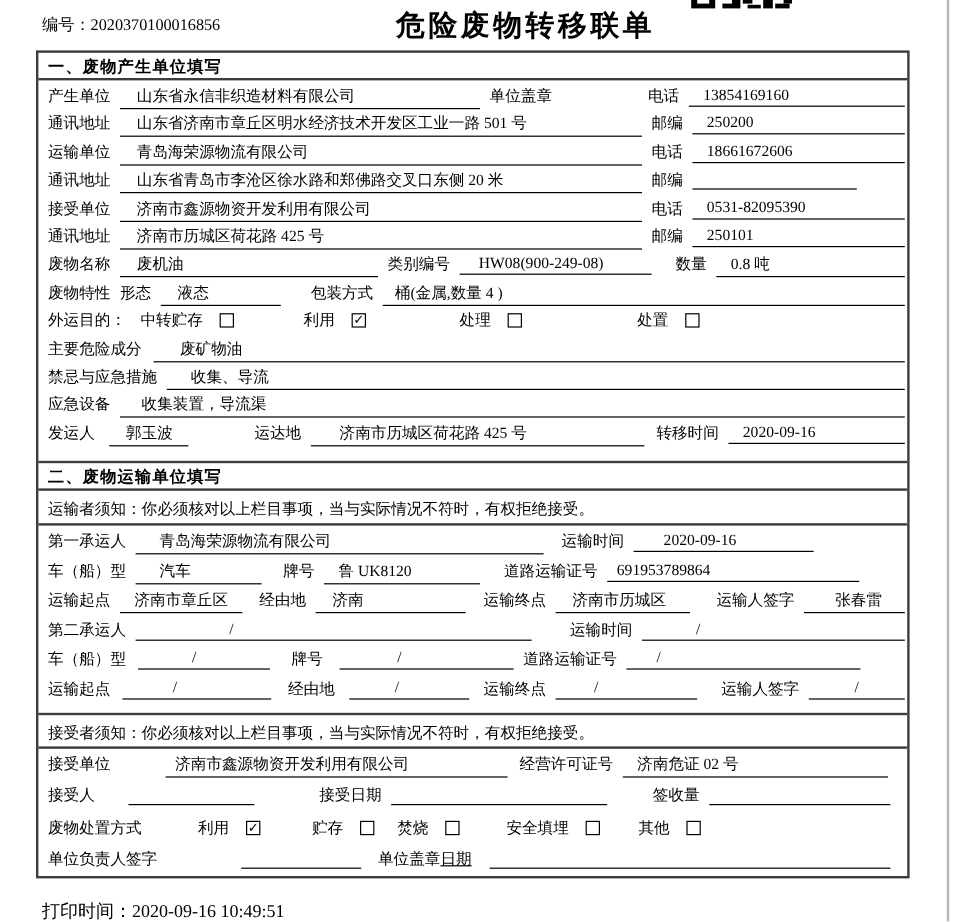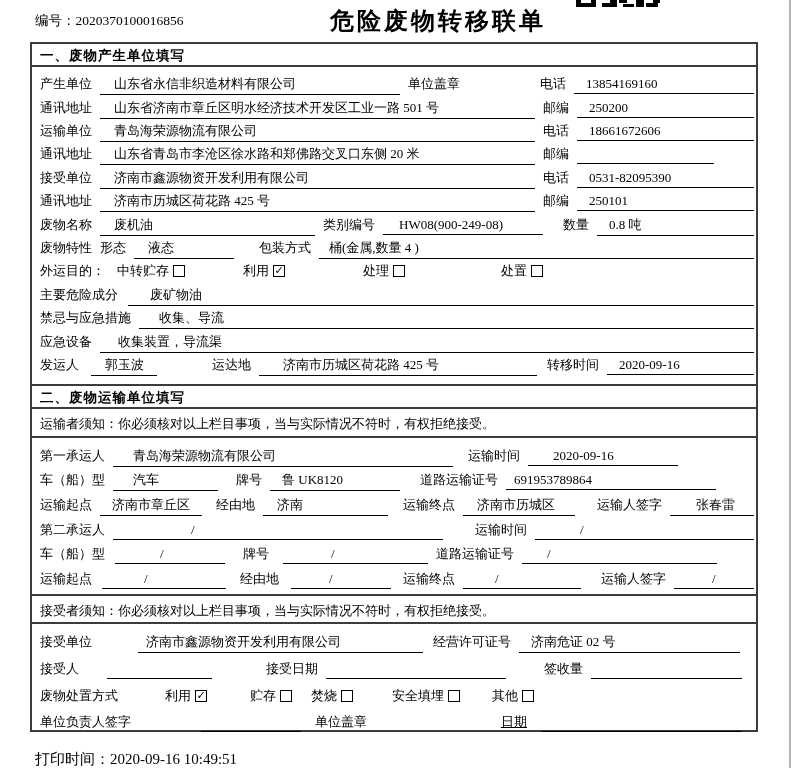--- a/index.html
+++ b/index.html
@@ -27,29 +27,29 @@
 
   
   .form-box { position:absolute; left:30px; top:42px; width:728px; border:2px solid #3c3c3c; background:#fff; }
   .sec-head { height:23px; border-bottom:2px solid #3c3c3c; font-weight:bold;
               font-size:13.5px; padding:3px 0 0 8px; letter-spacing:1px; }
   .sec2, .sec3 { border-top:2px solid #3c3c3c; }
   .notice { height:29px; border-bottom:2px solid #3c3c3c; padding:6px 0 0 8px; }
   .rows1 { padding-bottom:13px; }
   .rows2 { padding-bottom:8px; }
 
-  .row { display:flex; align-items:center; padding:16px 2px 3px 8px; }
+  .row { display:flex; align-items:flex-start; padding:4px 2px 3px 8px; }
   .r1 { height:23.4px; }
   .r2 { height:24.6px; }
   .r3 { height:26.6px; }
   .lab { flex:none; white-space:pre; padding-bottom:2px; }
   .u { flex:none; white-space:pre; border-bottom:1.4px solid #000; padding-bottom:1px; min-height:17px; }
   .grow { flex:1 1 auto; }
 
-  .ck { display:flex; align-items:center; gap:4px; padding-bottom:2px; }
+  .ck { display:flex; align-items:center; gap:14px; padding-bottom:2px; }
   .cbx { display:inline-block; width:12px; height:12px; border:1.6px solid #000;
          font-size:11px; line-height:10px; text-align:center; font-family:"DejaVu Sans",sans-serif; }
 </style>
 </head>
 <body>
 
 <div class="qr">
   <div class="q1"></div>
     <div class="q1w"></div>
     <div class="q2"></div>
@@ -277,20 +277,20 @@
         <span class="ck" style="margin-left:32px;">
           <span>其他</span>
           <span class="cbx"></span>
         </span>
       </div>
 
       <div class="row r3">
         <span class="lab">单位负责人签字</span>
         <span class="u" style="margin-left:70px;width:100px;"></span>
         <span class="lab" style="margin-left:14px;">单位盖章</span>
-        <span class="lab" style="margin-left:134px;text-decoration:underline;">日期</span>
+        <span class="lab" style="text-decoration:underline;">日期</span>
         <span class="u grow" style="margin-left:15px;margin-right:12px;"></span>
       </div>
     </div>
   </div>
 </div>
 
 <div class="print-line"><span>打印时间：</span><span>2020-09-16 10:49:51</span></div>
 
 </body></html>

